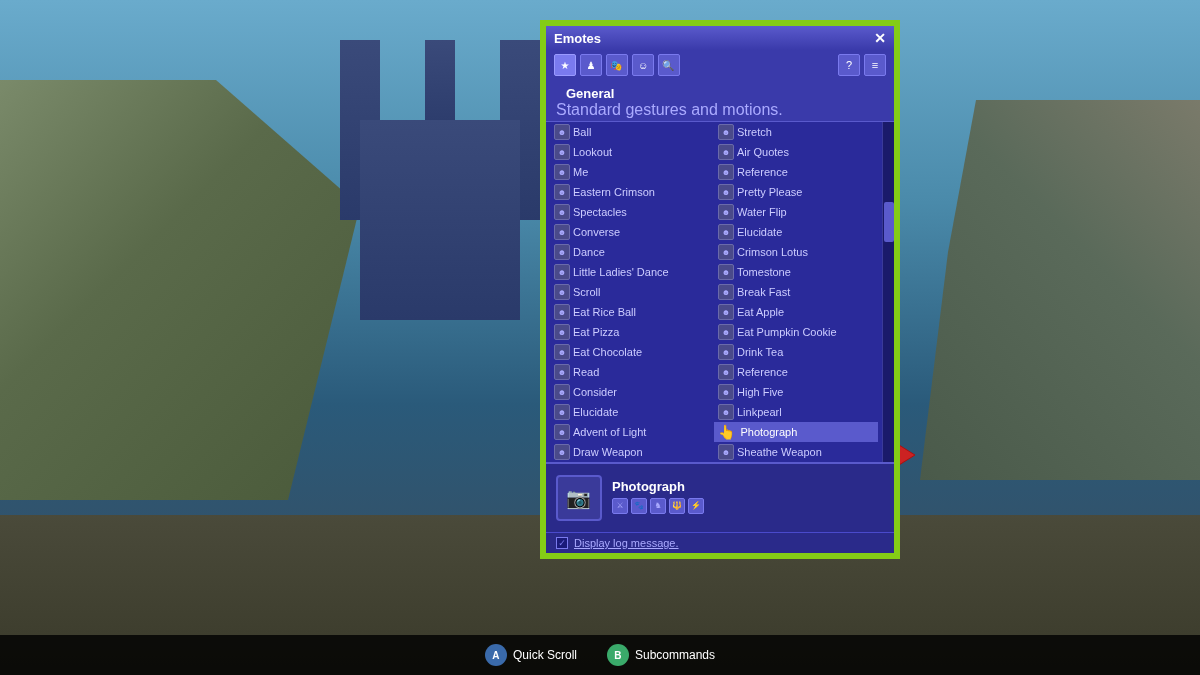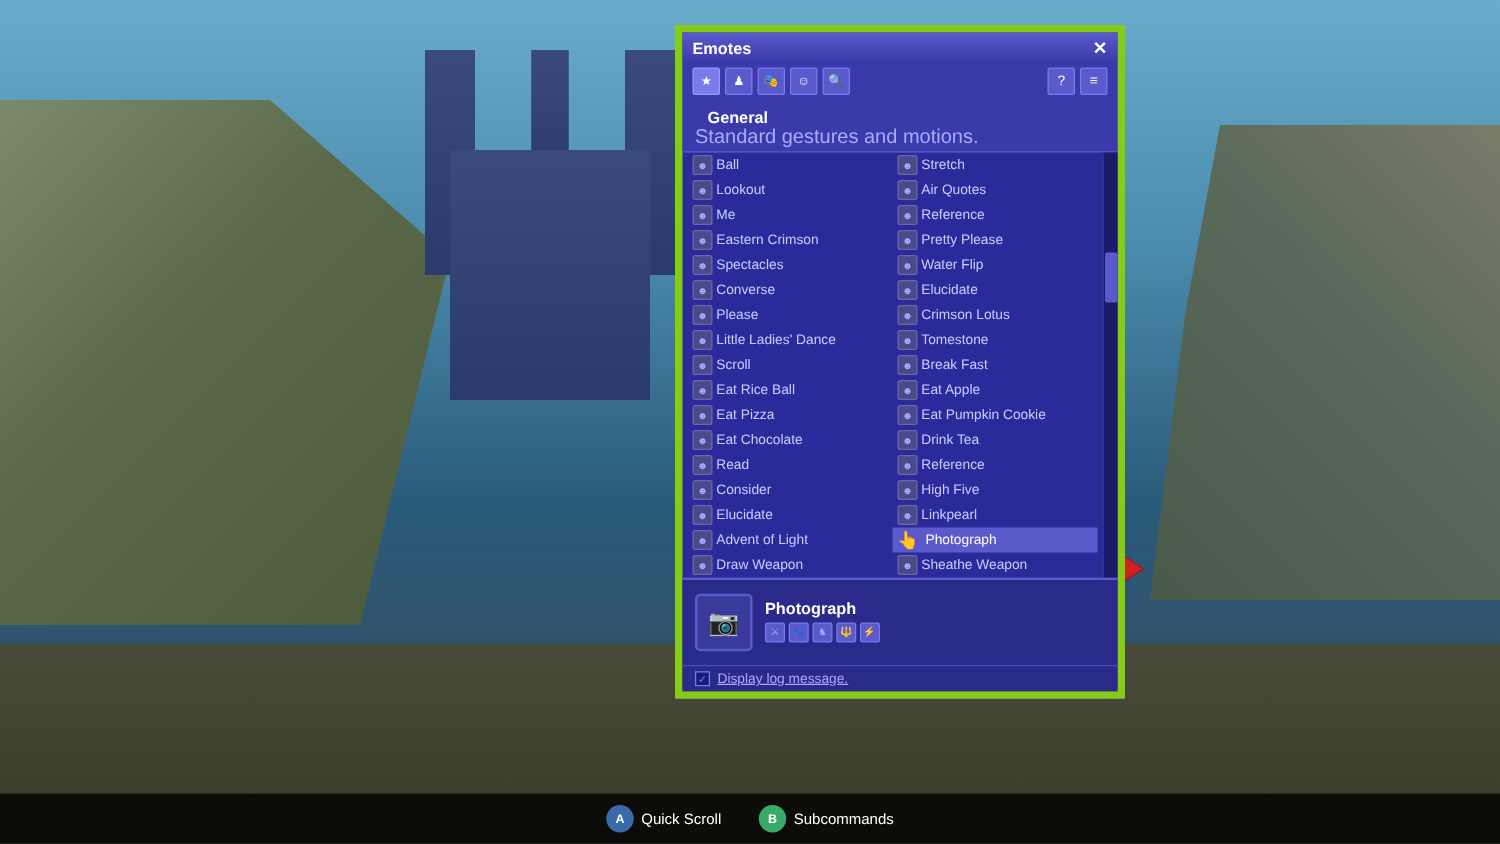--- a/index.html
+++ b/index.html
@@ -436,21 +436,21 @@
             <div class="emote-item">
               <div class="emote-icon">☻</div>
               <span>Spectacles</span>
             </div>
             <div class="emote-item">
               <div class="emote-icon">☻</div>
               <span>Converse</span>
             </div>
             <div class="emote-item">
               <div class="emote-icon">☻</div>
-              <span>Please</span>
+              <span>Dance</span>
             </div>
             <div class="emote-item">
               <div class="emote-icon">☻</div>
               <span>Little Ladies' Dance</span>
             </div>
             <div class="emote-item">
               <div class="emote-icon">☻</div>
               <span>Scroll</span>
             </div>
             <div class="emote-item">

